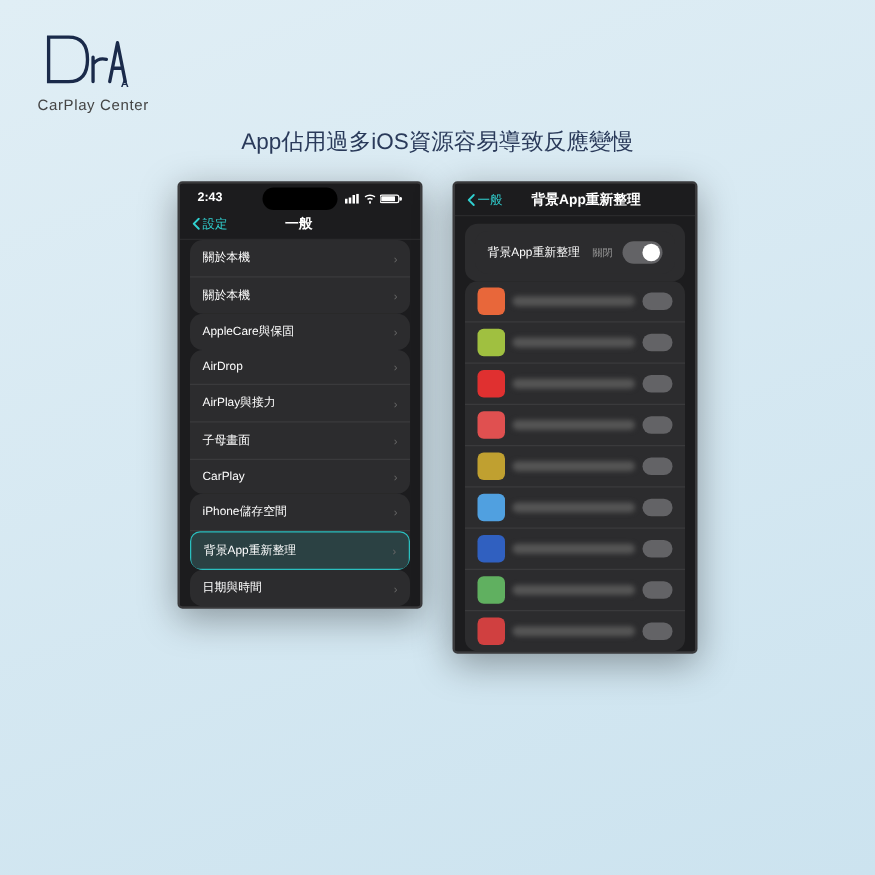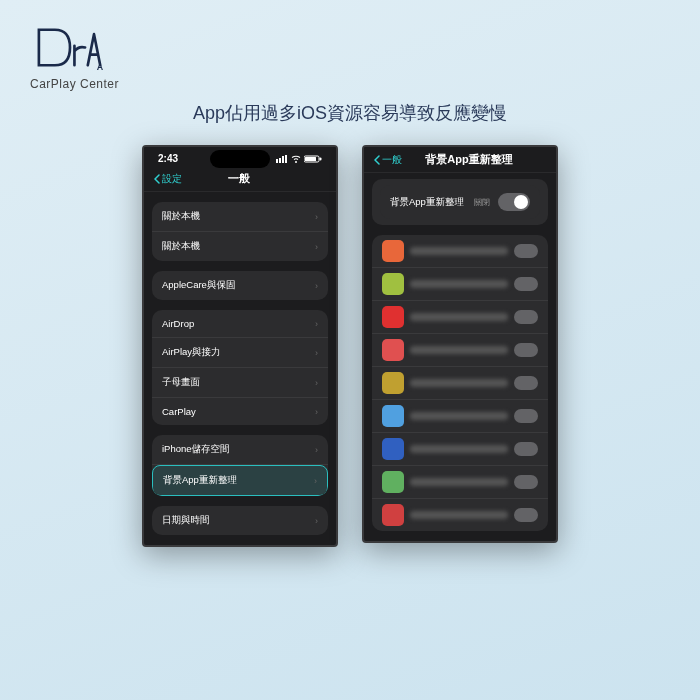--- a/index.html
+++ b/index.html
@@ -127,21 +127,21 @@
       flex: 1;
       text-align: center;
       color: #fff;
       font-size: 11px;
       font-weight: 600;
     }
     
     .list-group {
       background: #2c2c2e;
       border-radius: 10px;
-      margin: 10px 8px;
+      margin: 0 8px;
       overflow: hidden;
     }
     .list-item {
       display: flex;
       align-items: center;
       justify-content: space-between;
       padding: 8px 10px;
       border-bottom: 1px solid #3a3a3c;
       font-size: 9.5px;
       color: #fff;

